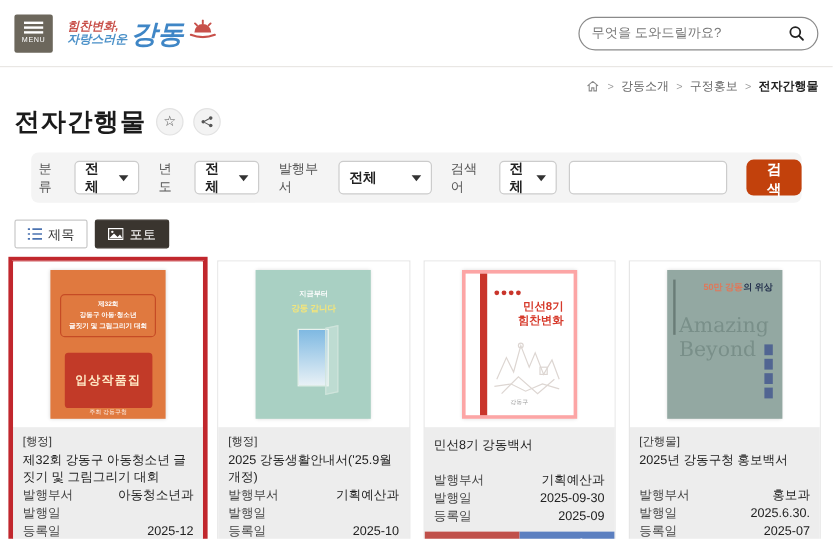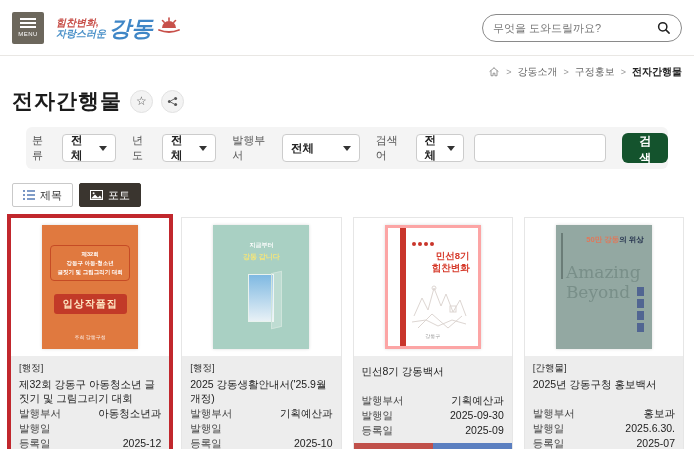--- a/index.html
+++ b/index.html
@@ -47,21 +47,21 @@
                 display:flex; align-items:center; justify-content:center; gap:10px; }
   .f-label { font-size:11px; color:#555; margin-left:6px; }
   .fselect { background:#fff; border:1px solid #ccc; border-radius:4px; height:28px;
              display:inline-flex; align-items:center; justify-content:space-between;
              padding:0 8px; font-size:11.5px; color:#222; font-weight:bold; cursor:pointer; gap:10px; }
   .fselect .caret { width:0; height:0; border-left:4px solid transparent;
                     border-right:4px solid transparent; border-top:5px solid #333; }
   .fs-sm { width:58px; } .fs-md { width:84px; } .fs-xs { width:52px; }
   .f-input { width:132px; height:28px; border:1px solid #ccc; border-radius:4px; background:#fff;
              font-size:11px; padding:0 8px; outline:none; font-family:"Liberation Sans", sans-serif; }
-  .search-btn { background:#14532d; color:#fff; border:none; border-radius:6px; height:30px;
+  .search-btn { background:#c2410c; color:#fff; border:none; border-radius:6px; height:30px;
                 padding:0 12px; font-size:12px; font-weight:bold; cursor:pointer; margin-left:6px;
                 font-family:"Liberation Sans", sans-serif; }
 
   
   .toggle-row { display:flex; gap:6px; padding:14px 12px 0; }
   .toggle { height:24px; padding:0 10px; font-size:11px; display:inline-flex; align-items:center;
             gap:5px; border:1px solid #c9c9c9; background:#fff; color:#333; border-radius:2px;
             cursor:pointer; font-family:"Liberation Sans", sans-serif; }
   .toggle.active { background:#3a352f; border-color:#3a352f; color:#fff; }
 
@@ -73,21 +73,21 @@
   .cover-wrap { height:138px; display:flex; align-items:center; justify-content:center;
                 background:#fff; flex:none; cursor:pointer; }
   .book { width:96px; height:124px; position:relative; box-shadow:0 0 3px rgba(0,0,0,.15); }
 
   
   .book1 { background:#e0793f; display:flex; flex-direction:column; align-items:center; }
   .b1-box { margin-top:20px; border:1px solid rgba(190,60,30,.75); border-radius:4px;
             padding:4px 5px; color:#fff; font-size:5.5px; font-weight:bold; text-align:center;
             line-height:1.6; width:80px; }
   .b1-title { margin-top:13px; background:#c23a28; color:#ffe9c6; font-weight:bold; font-size:10px;
-              padding:3px 9px; border-radius:3px; letter-spacing:1px; }
+              padding:16px 9px; border-radius:3px; letter-spacing:1px; }
   .b1-footer { margin-top:auto; margin-bottom:9px; color:#fff; font-size:5px; opacity:.9; }
 
   
   .book2 { background:#a9d0c3; display:flex; flex-direction:column; align-items:center; }
   .b2-l1 { margin-top:16px; color:#fefefe; font-size:6px; font-weight:bold; }
   .b2-l2 { color:#f4e57a; font-size:7px; font-weight:bold; margin-top:2px; }
   .b2-door { margin-top:12px; width:26px; height:48px; border:1px solid #e9f2ee;
              background:linear-gradient(#7fb9e2,#e8f1f6); position:relative; }
   .b2-door:after { content:""; position:absolute; right:-9px; top:-3px; width:9px; height:54px;
                    border:1px solid #cfe4db; background:rgba(255,255,255,.25);

